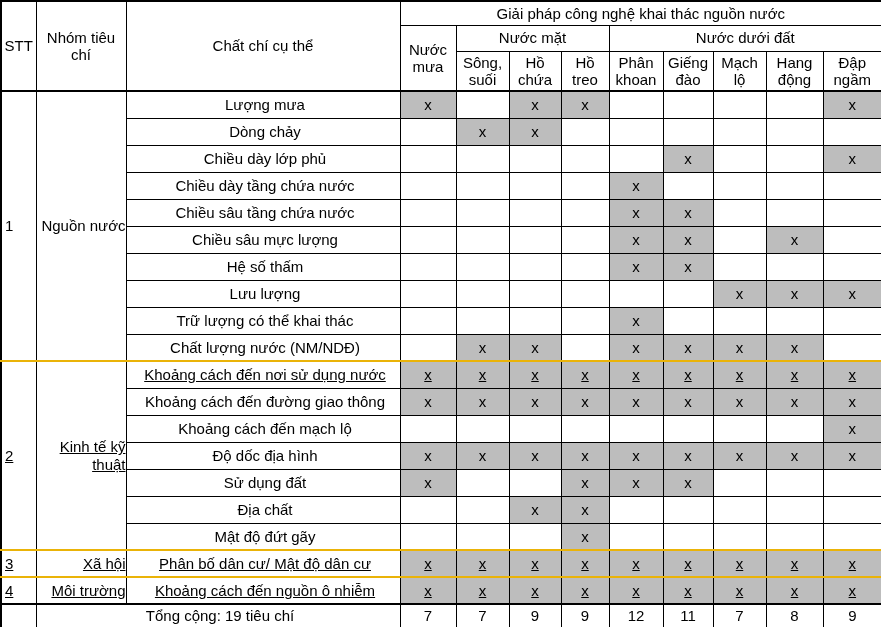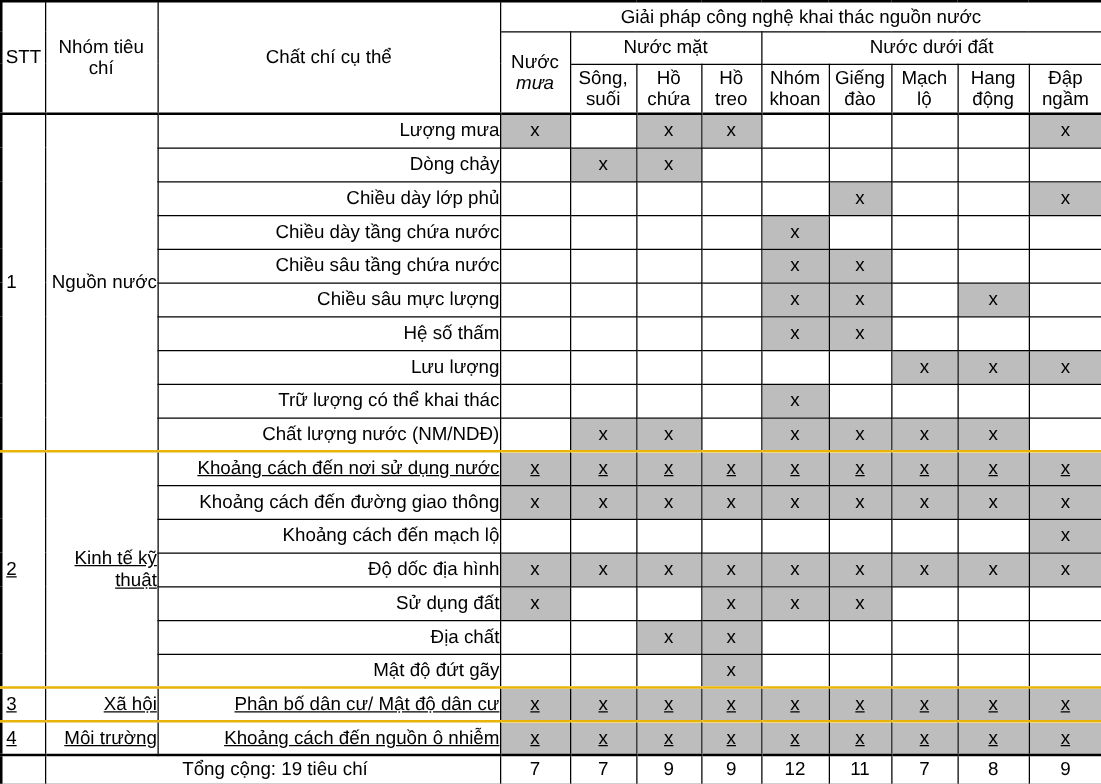--- a/index.html
+++ b/index.html
@@ -9,28 +9,28 @@
         border:2px solid #000;}
   th,td{border:1px solid #000;font-size:15px;font-weight:normal;
         padding:0;overflow:hidden;line-height:1.15;vertical-align:middle;}
   thead th{}
   .hdr-bottom{border-bottom:2px solid #000;}
   tr.h1{height:24px;} tr.h2{height:26px;margin-top:40px;} tr.h3{height:40px;}
   tbody tr{height:27px;}
   tr.group-start td{border-top:2px solid #eab308;text-decoration:underline;}
   td.stt{text-align:left;padding-left:3px;}
   td.group{text-align:right;padding-left:3px;}
-  td.crit{text-align:right;padding-left:4px;}
+  td.crit{text-align:center;padding-left:4px;}
   td.mark{text-align:center;}
   td.mark.on{background:#bdbdbd;}
   tfoot tr{height:24px;}
   tfoot td{border-top:2px solid #000;}
   td.footer-label{text-align:center;padding-left:4px;}
   td.total{text-align:center;}
-  .it{font-style:italic;}
+  .it{}
 </style>
 </head>
 <body>
 
 <table>
   <colgroup>
     <col style="width:35px">
       <col style="width:90px">
       <col style="width:274px">
     <col style="width:56px">
@@ -55,21 +55,21 @@
         <div>Nước</div>
         <div class="it">mưa</div>
       </th>
       <th colspan="3">Nước mặt</th>
       <th colspan="5">Nước dưới đất</th>
     </tr>
     <tr class="h3">
       <th class="hdr-bottom">Sông, suối</th>
       <th class="hdr-bottom">Hồ chứa</th>
       <th class="hdr-bottom">Hồ treo</th>
-      <th class="hdr-bottom">Nhóm khoan</th>
+      <th class="hdr-bottom">Phân khoan</th>
       <th class="hdr-bottom">Giếng đào</th>
       <th class="hdr-bottom">Mạch lộ</th>
       <th class="hdr-bottom">Hang động</th>
       <th class="hdr-bottom">Đập ngầm</th>
     </tr>
   </thead>
   <tbody>
       <tr>
         <td rowspan="10" class="stt">1</td>
         <td rowspan="10" class="group">Nguồn nước</td>

